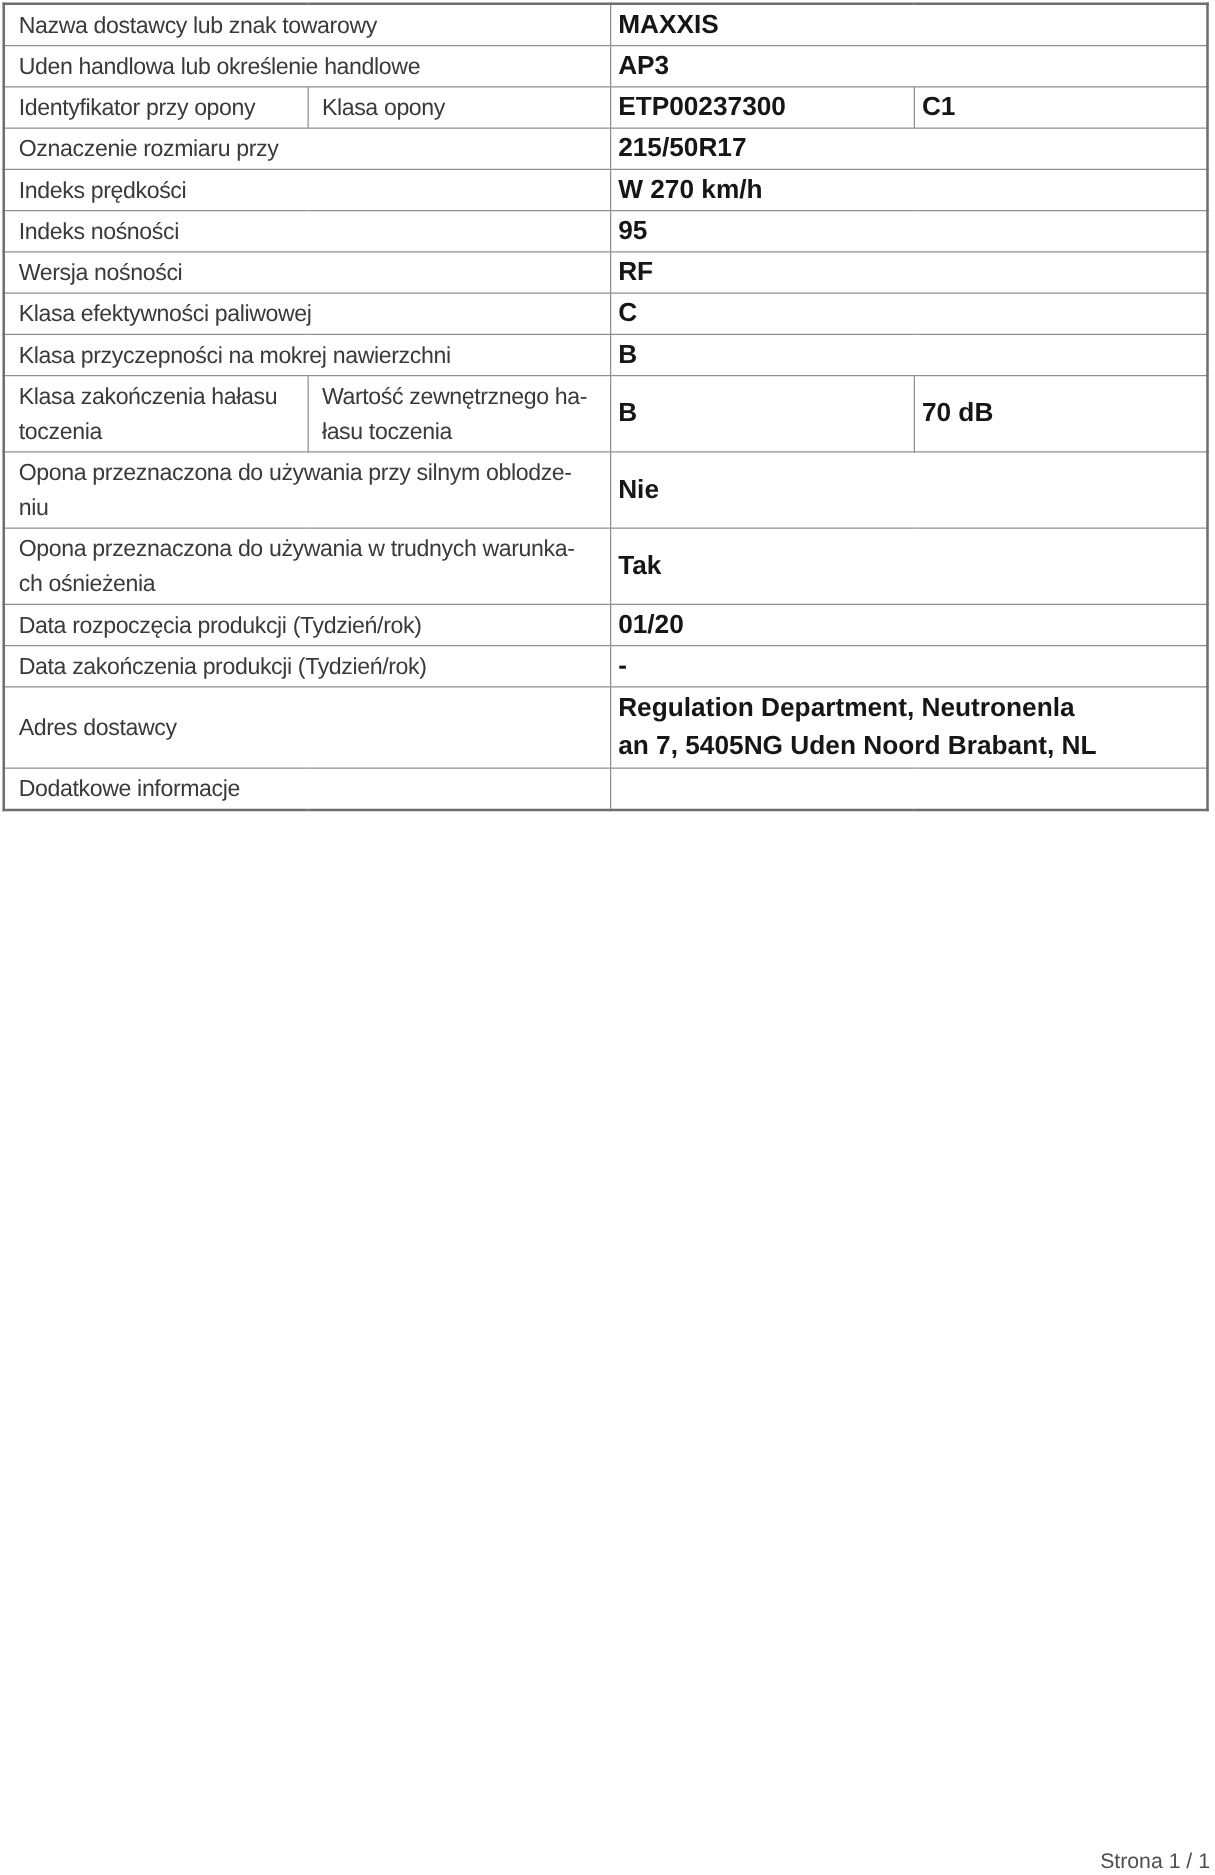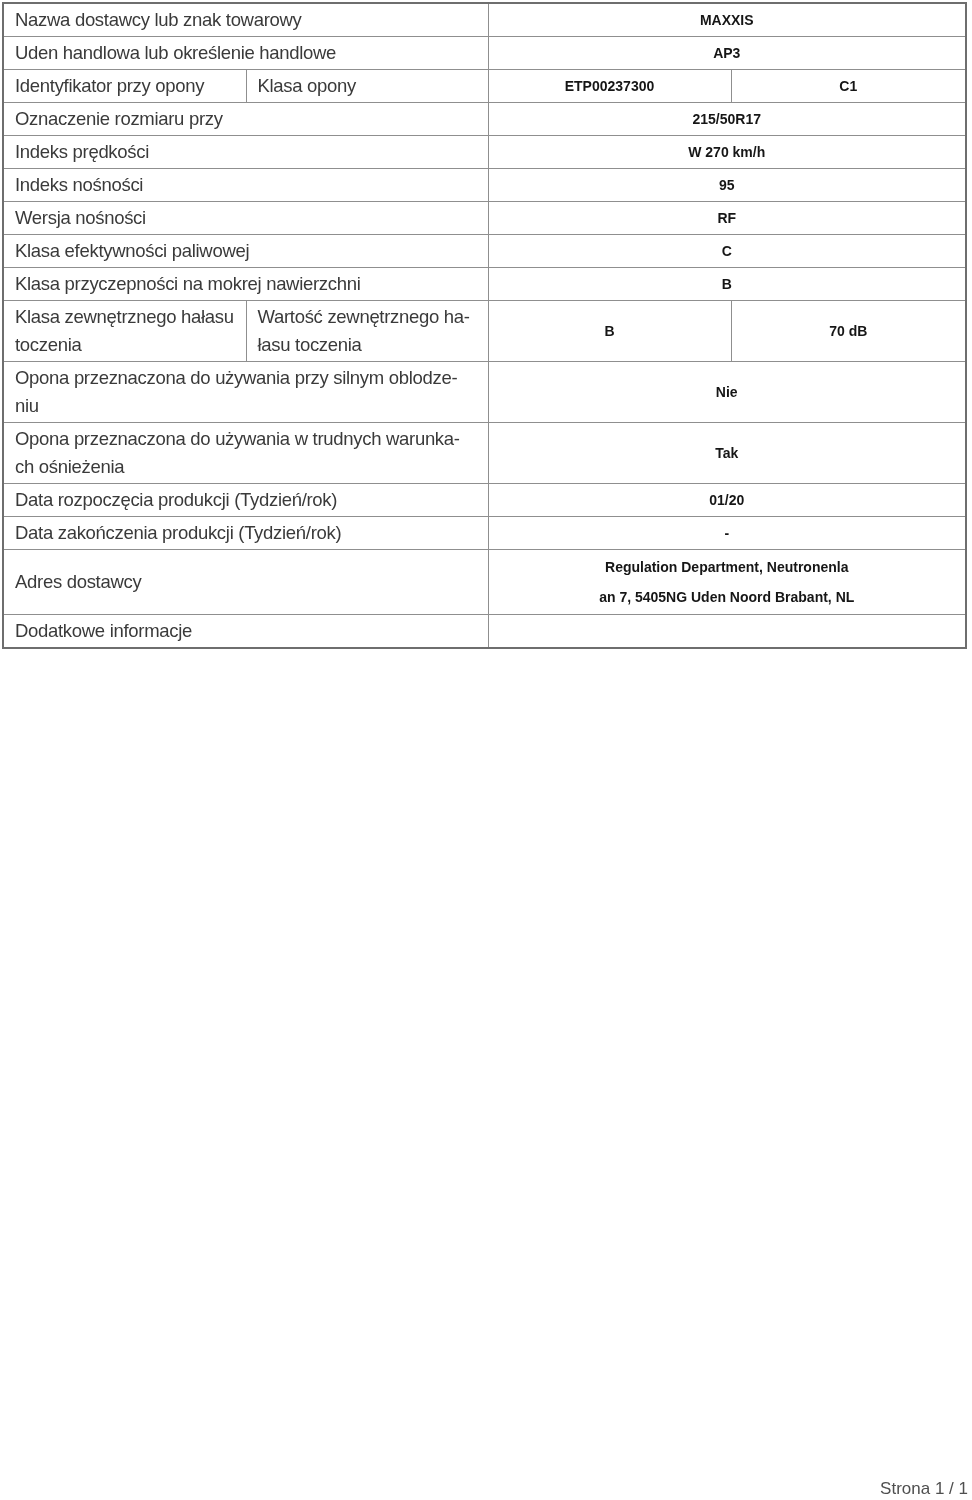--- a/index.html
+++ b/index.html
@@ -50,27 +50,26 @@
   td.label {
     font-size: 18.5px;
     color: var(--body-text, #363636);
     padding: 2px 4px 2px 11px;
     line-height: 28px;
     letter-spacing: -0.3px;
     white-space: pre-line;
     text-align: left;
   }
   td.value {
-    font-size: 14px;
+    font-size: 21px;
     font-weight: bold;
     color: var(--value-text, #161616);
     padding: 2px 6px;
     line-height: 28px;
     white-space: pre-line;
-    text-align: center;
   }
   tr.single td { height: 33px; }
   td.addr { line-height: 30px; }
 
   .page-footer {
     position: absolute;
     right: 4px;
     bottom: 1px;
     font-size: 17px;
     color: var(--footer-text, #4f4f4f);
@@ -131,21 +130,21 @@
     <td class="label" colspan="2">Klasa efektywności paliwowej</td>
     <td class="value" colspan="2">C</td>
   </tr>
 
   <tr class="single">
     <td class="label" colspan="2">Klasa przyczepności na mokrej nawierzchni</td>
     <td class="value" colspan="2">B</td>
   </tr>
 
   <tr>
-    <td class="label">Klasa zewnętrznego hałasu
+    <td class="label">Klasa zakończenia hałasu
 toczenia</td>
     <td class="label">Wartość zewnętrznego ha-
 łasu toczenia</td>
     <td class="value">B</td>
     <td class="value">70 dB</td>
   </tr>
 
   <tr>
     <td class="label" colspan="2">Opona przeznaczona do używania przy silnym oblodze-
 niu</td>

